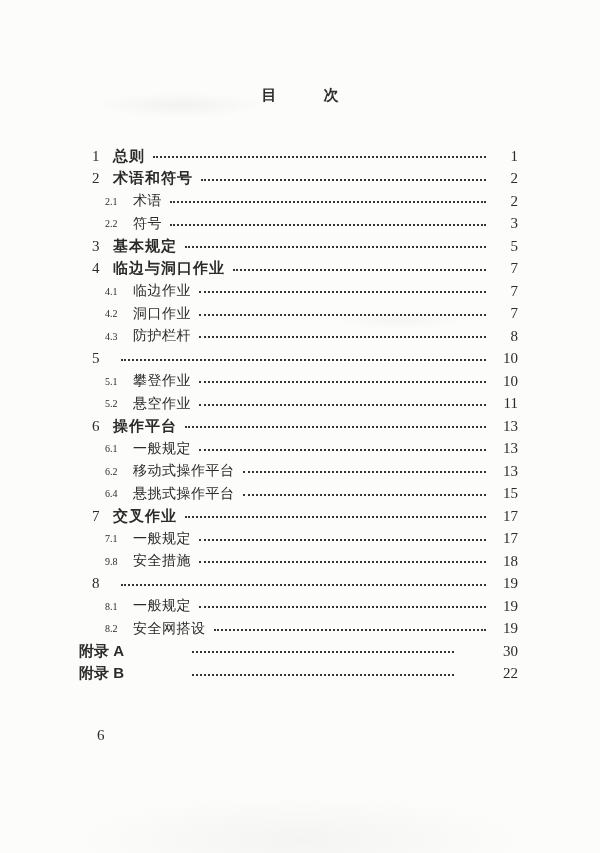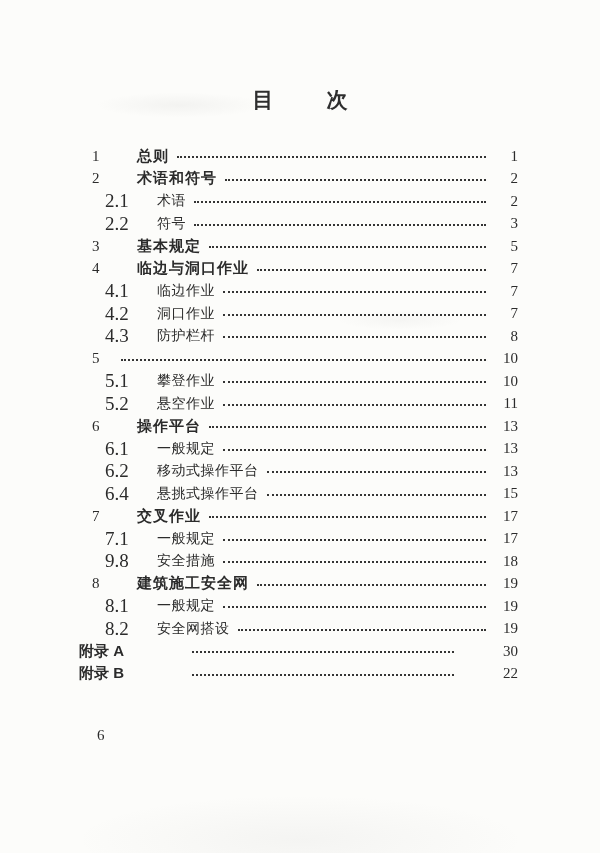--- a/index.html
+++ b/index.html
@@ -23,21 +23,21 @@
       radial-gradient(ellipse 120px 18px at 180px 105px, rgba(120,120,118,0.07), transparent 70%),
       radial-gradient(ellipse 90px 14px at 400px 320px, rgba(120,120,118,0.05), transparent 70%),
       radial-gradient(ellipse 300px 60px at 300px 840px, rgba(120,120,118,0.06), transparent 75%);
     pointer-events:none;
   }
   .title{
     position:absolute;
     top:86px;left:0;right:0;
     margin:0;
     text-align:center;
-    font-size:21px;
+    font-size:15px;
     font-weight:600;
     letter-spacing:16px;
     padding-left:16px;
     color:#2e2e2e;
     font-family:"Liberation Serif", serif;
   }
   .entries{
     position:absolute;
     top:145px;left:0;right:0;
   }
@@ -46,21 +46,21 @@
     align-items:center;
     height:22.5px;
     padding-right:82px;
     white-space:nowrap;
   }
   .row .num{
     flex:0 0 auto;
     font-family:"Liberation Serif", serif;
     color:#2b2b2b;
   }
-  .row .label{flex:0 0 auto;margin-left:24px;}
+  .row .label{flex:0 0 auto;}
   .leader{
     flex:1 1 auto;
     height:0;
     border-bottom:2px dotted #343434;
     margin-left:8px;
     margin-right:6px;
     transform:translateY(1px);
   }
   .pageno{
     flex:0 0 auto;
@@ -73,21 +73,21 @@
   
   .row.l1{padding-left:92px;font-size:15px;}
   .row.l1 .num{min-width:21px;}
   .row.l1 .label{
     font-family:"Liberation Sans", sans-serif;
     font-weight:700;
     letter-spacing:1px;
   }
   
   .row.l2{padding-left:105px;font-size:14px;}
-  .row.l2 .num{min-width:28px;font-size:19px;}
+  .row.l2 .num{min-width:28px;font-size:10px;}
   .row.l2 .label{
     font-family:"Liberation Serif", serif;
     font-weight:400;
     letter-spacing:0.5px;
   }
   
   .row.appendix{padding-left:79px;font-size:15px;gap:32px;}
   .row.appendix .num{
     min-width:73px;
     font-family:"Liberation Sans", sans-serif;
@@ -241,21 +241,20 @@
 
   <div class="row l2">
     <span class="num">9.8</span>
     <span class="label">安全措施</span>
     <span class="leader"></span>
     <span class="pageno">18</span>
   </div>
 
   <div class="row l1">
     <span class="num">8</span>
-    <span class="label">建筑施工安全网</span>
     <span class="leader"></span>
     <span class="pageno">19</span>
   </div>
 
   <div class="row l2">
     <span class="num">8.1</span>
     <span class="label">一般规定</span>
     <span class="leader"></span>
     <span class="pageno">19</span>
   </div>

